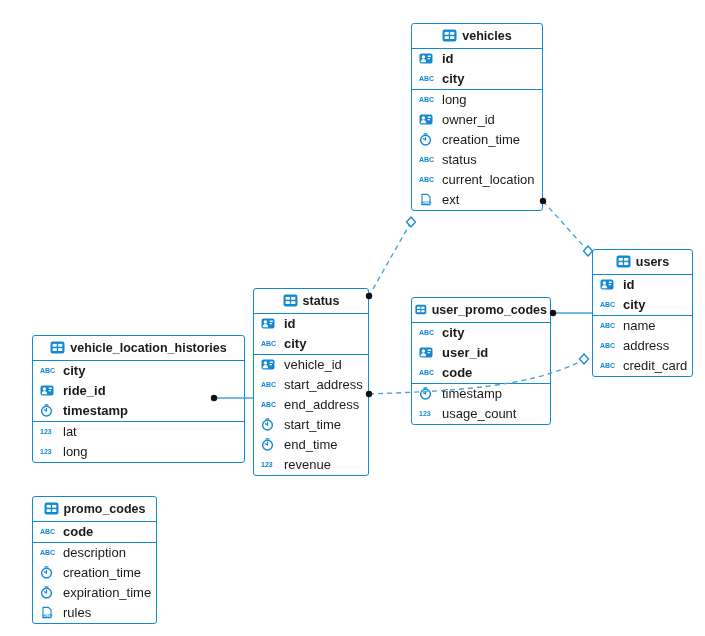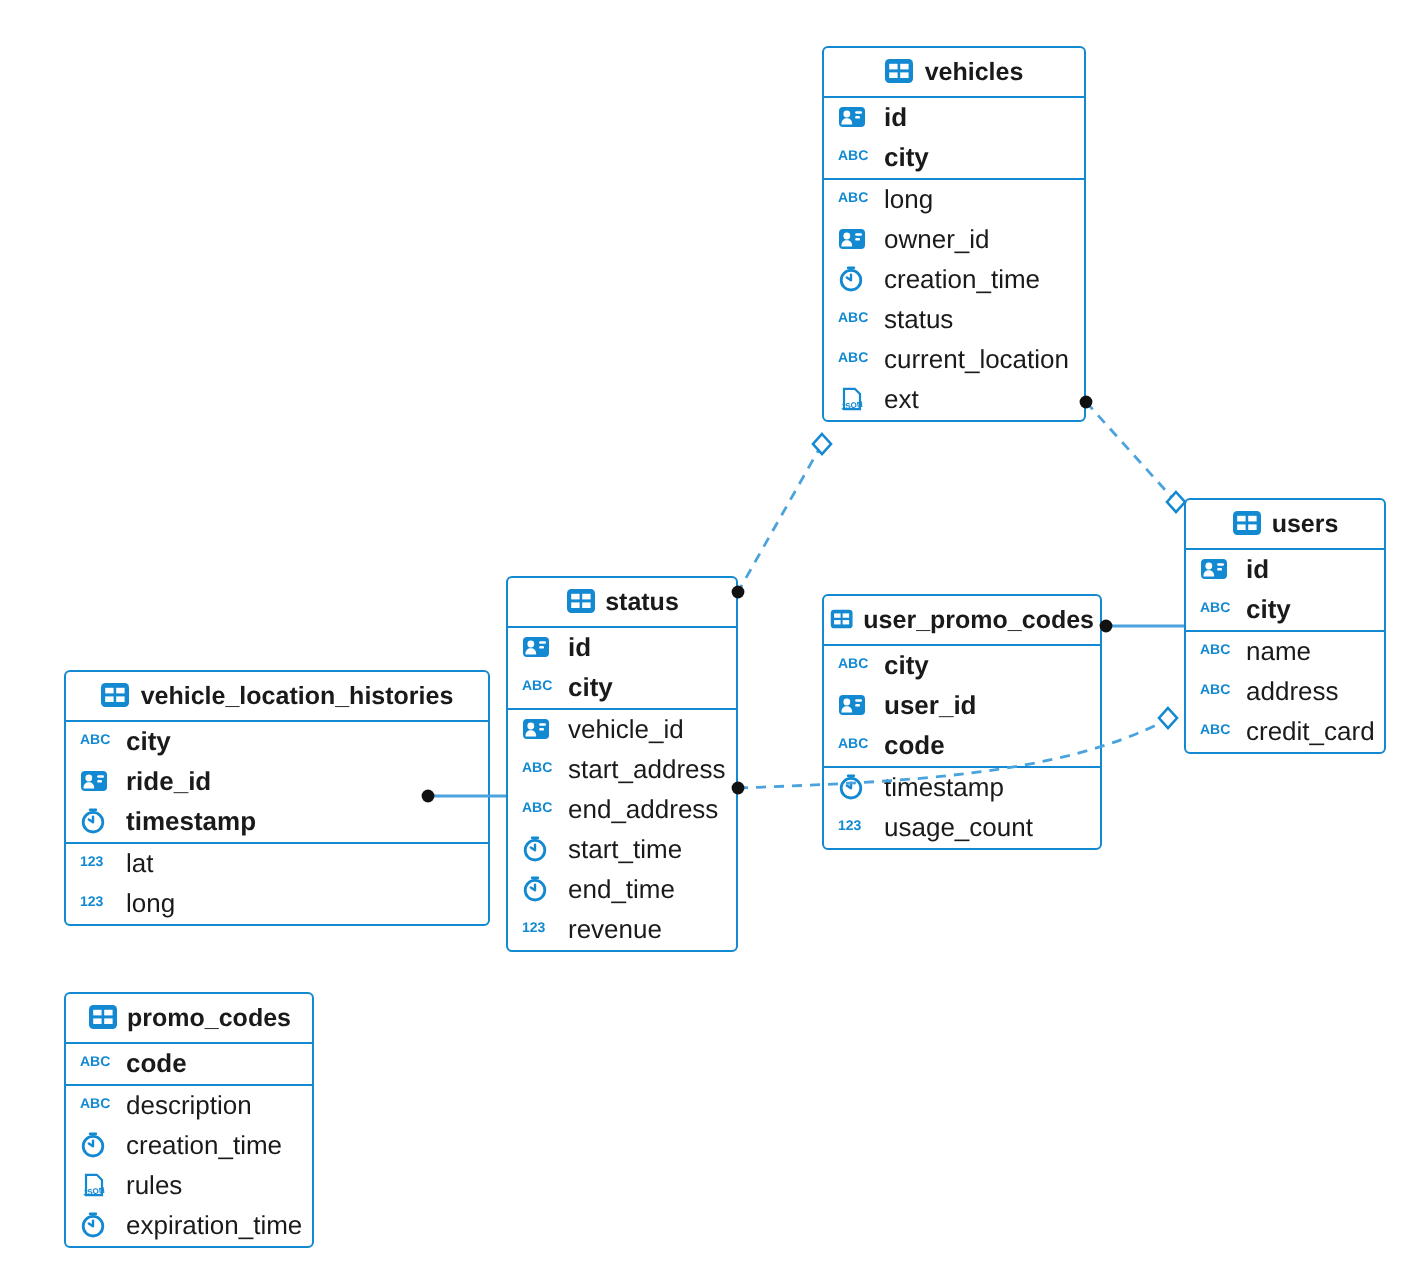--- a/index.html
+++ b/index.html
@@ -433,32 +433,32 @@
                 <circle cx="6.5" cy="7.1" r="4.9" fill="none" stroke="var(--blue)" stroke-width="1.4"></circle>
                 <path d="M6.5 7.1 L6.5 4.3 M6.5 7.1 L4.4 5.7" stroke="var(--blue)" stroke-width="1.2" stroke-linecap="round" fill="none"></path>
                 <path d="M5.1 0.9 L7.9 0.9" stroke="var(--blue)" stroke-width="1.4" stroke-linecap="round"></path>
               </svg>
             </span>
             <span class="label">creation_time</span>
           </div>
           <div class="row">
             <span class="icon">
               <svg width="13" height="13" viewBox="0 0 13 13">
+                <circle cx="6.5" cy="7.1" r="4.9" fill="none" stroke="var(--blue)" stroke-width="1.4"></circle>
+                <path d="M6.5 7.1 L6.5 4.3 M6.5 7.1 L4.4 5.7" stroke="var(--blue)" stroke-width="1.2" stroke-linecap="round" fill="none"></path>
+                <path d="M5.1 0.9 L7.9 0.9" stroke="var(--blue)" stroke-width="1.4" stroke-linecap="round"></path>
+              </svg>
+            </span>
+            <span class="label">expiration_time</span>
+          </div>
+          <div class="row">
+            <span class="icon">
+              <svg width="13" height="13" viewBox="0 0 13 13">
                 <path d="M3 1.4 H8.4 L11 4 V11.6 H3 Z" fill="none" stroke="var(--blue)" stroke-width="1.1"></path>
                 <text x="1.6" y="11.8" font-size="4" font-weight="700" fill="var(--blue)" transform="rotate(-8 2 11)">JSON</text>
               </svg>
             </span>
             <span class="label">rules</span>
-          </div>
-          <div class="row">
-            <span class="icon">
-              <svg width="13" height="13" viewBox="0 0 13 13">
-                <circle cx="6.5" cy="7.1" r="4.9" fill="none" stroke="var(--blue)" stroke-width="1.4"></circle>
-                <path d="M6.5 7.1 L6.5 4.3 M6.5 7.1 L4.4 5.7" stroke="var(--blue)" stroke-width="1.2" stroke-linecap="round" fill="none"></path>
-                <path d="M5.1 0.9 L7.9 0.9" stroke="var(--blue)" stroke-width="1.4" stroke-linecap="round"></path>
-              </svg>
-            </span>
-            <span class="label">expiration_time</span>
           </div>
         </div>
       </section>
     </div>
 </div>
 
 </body></html>

